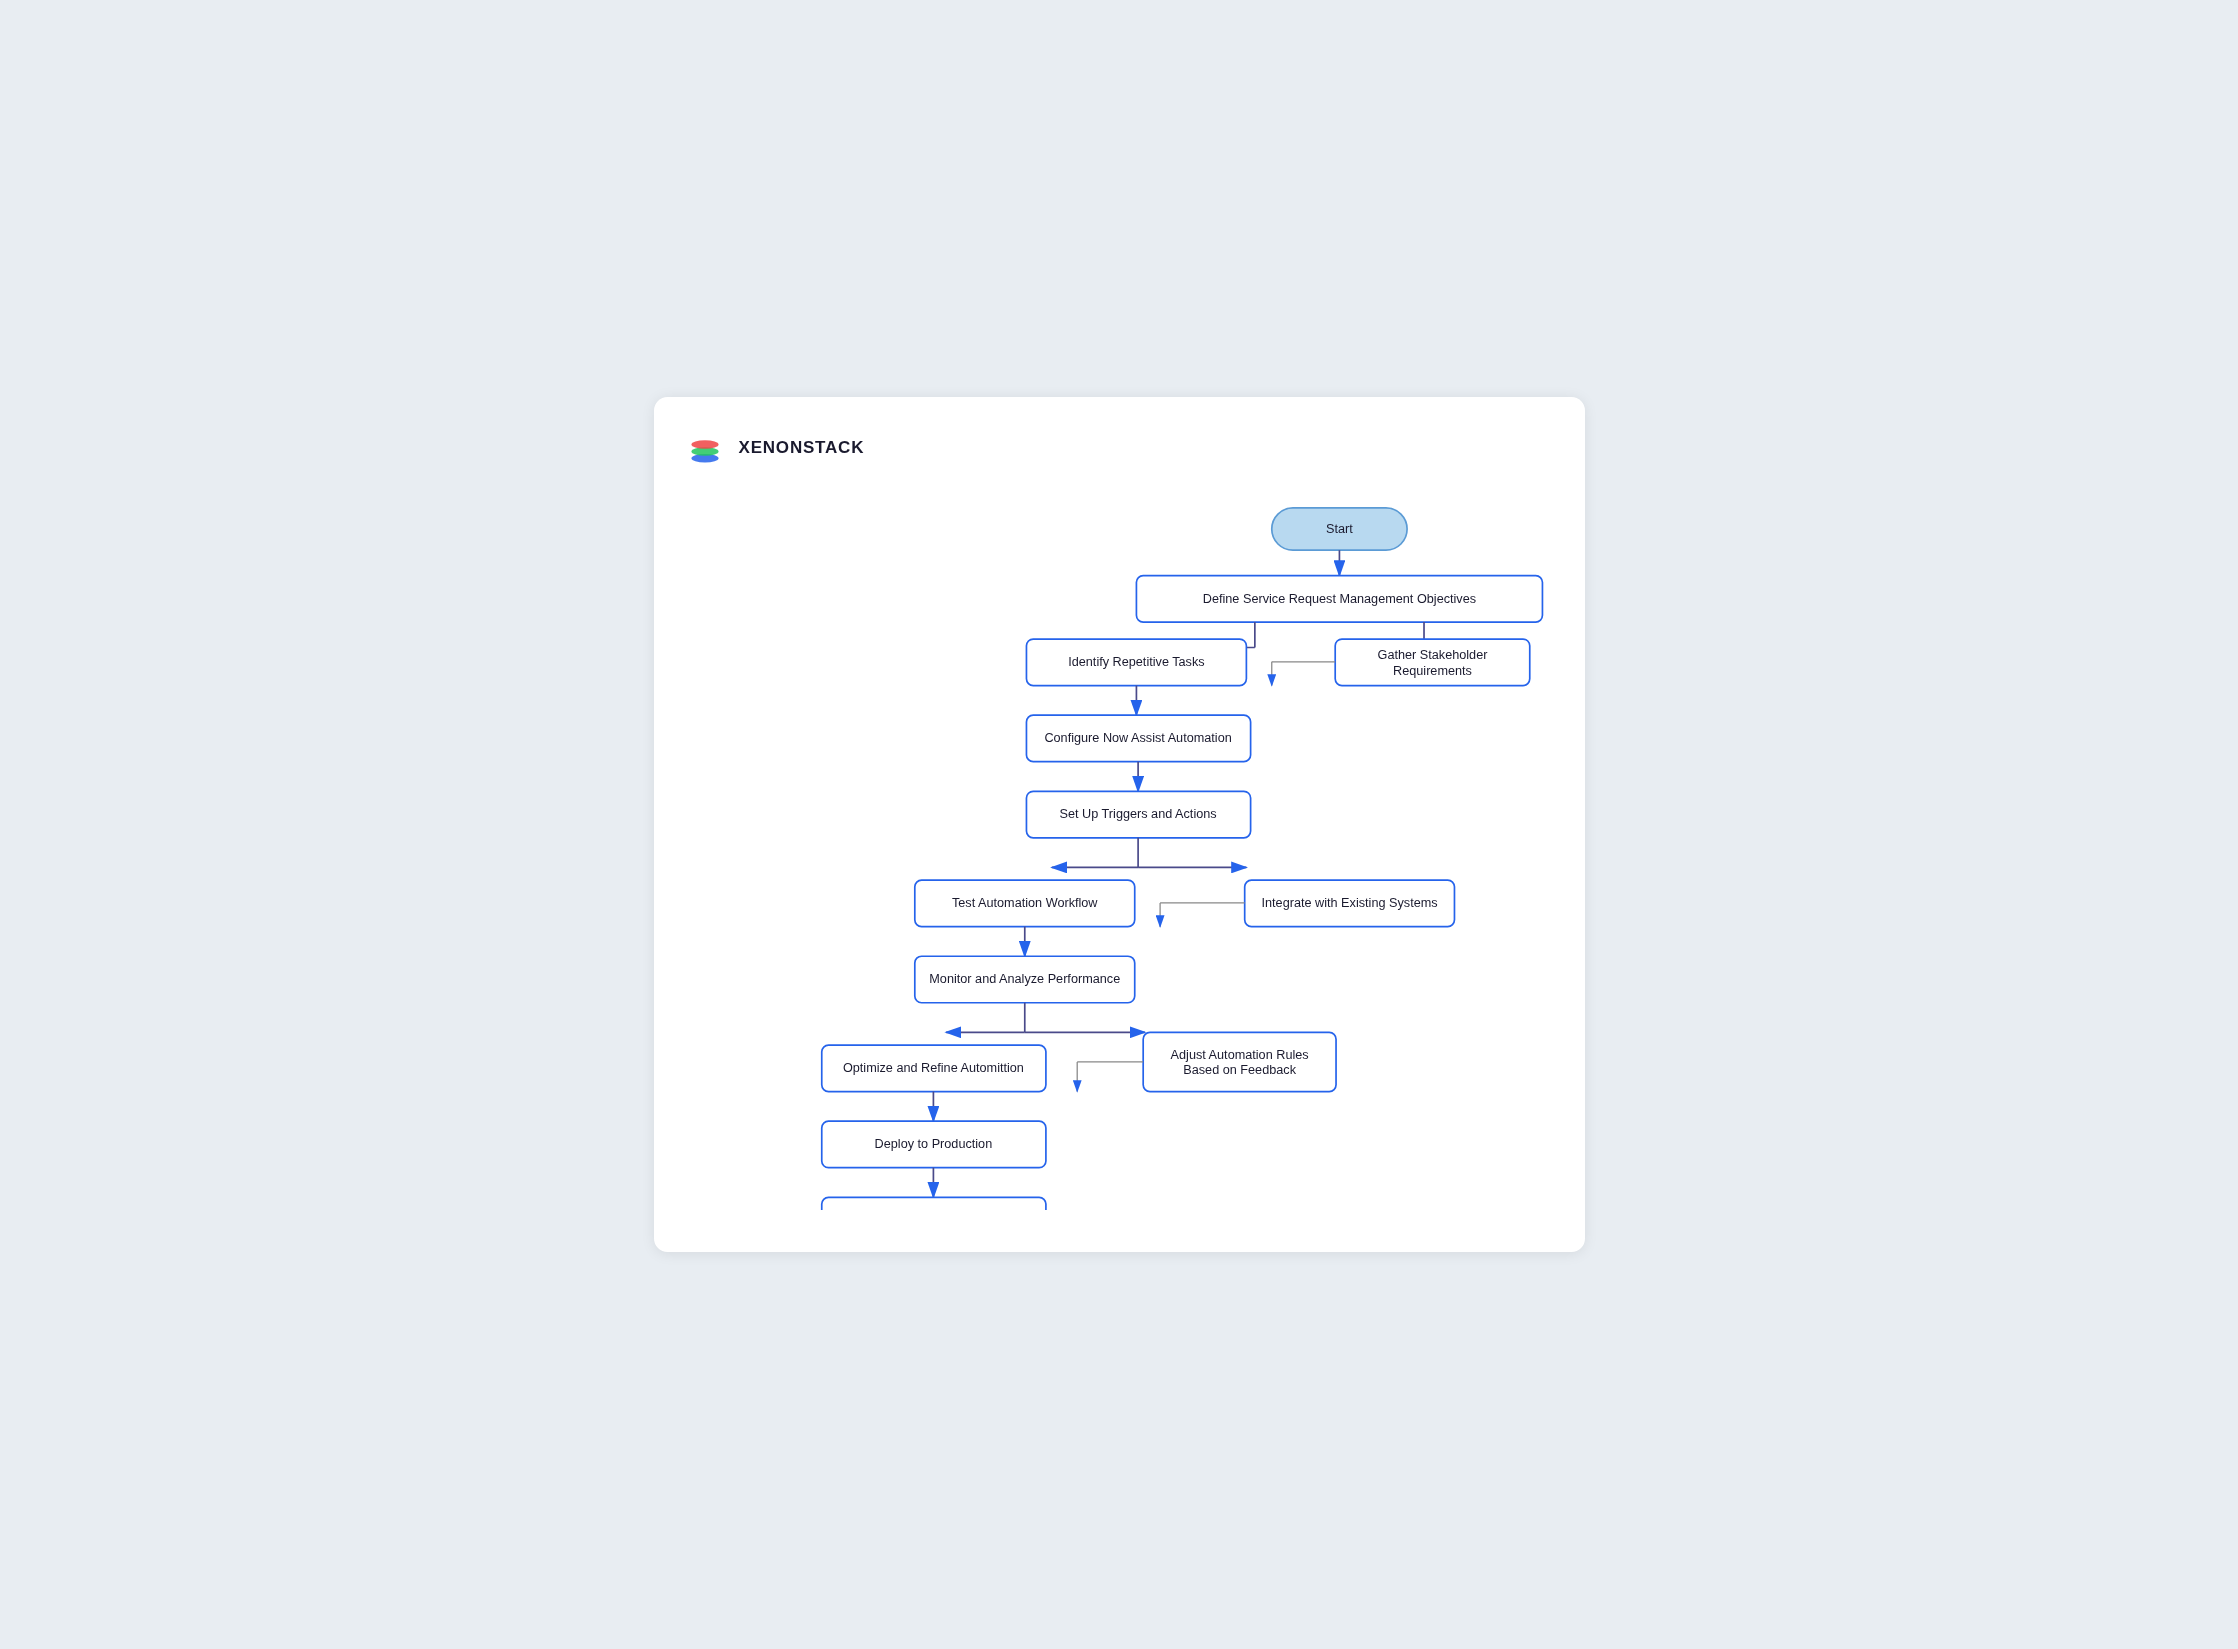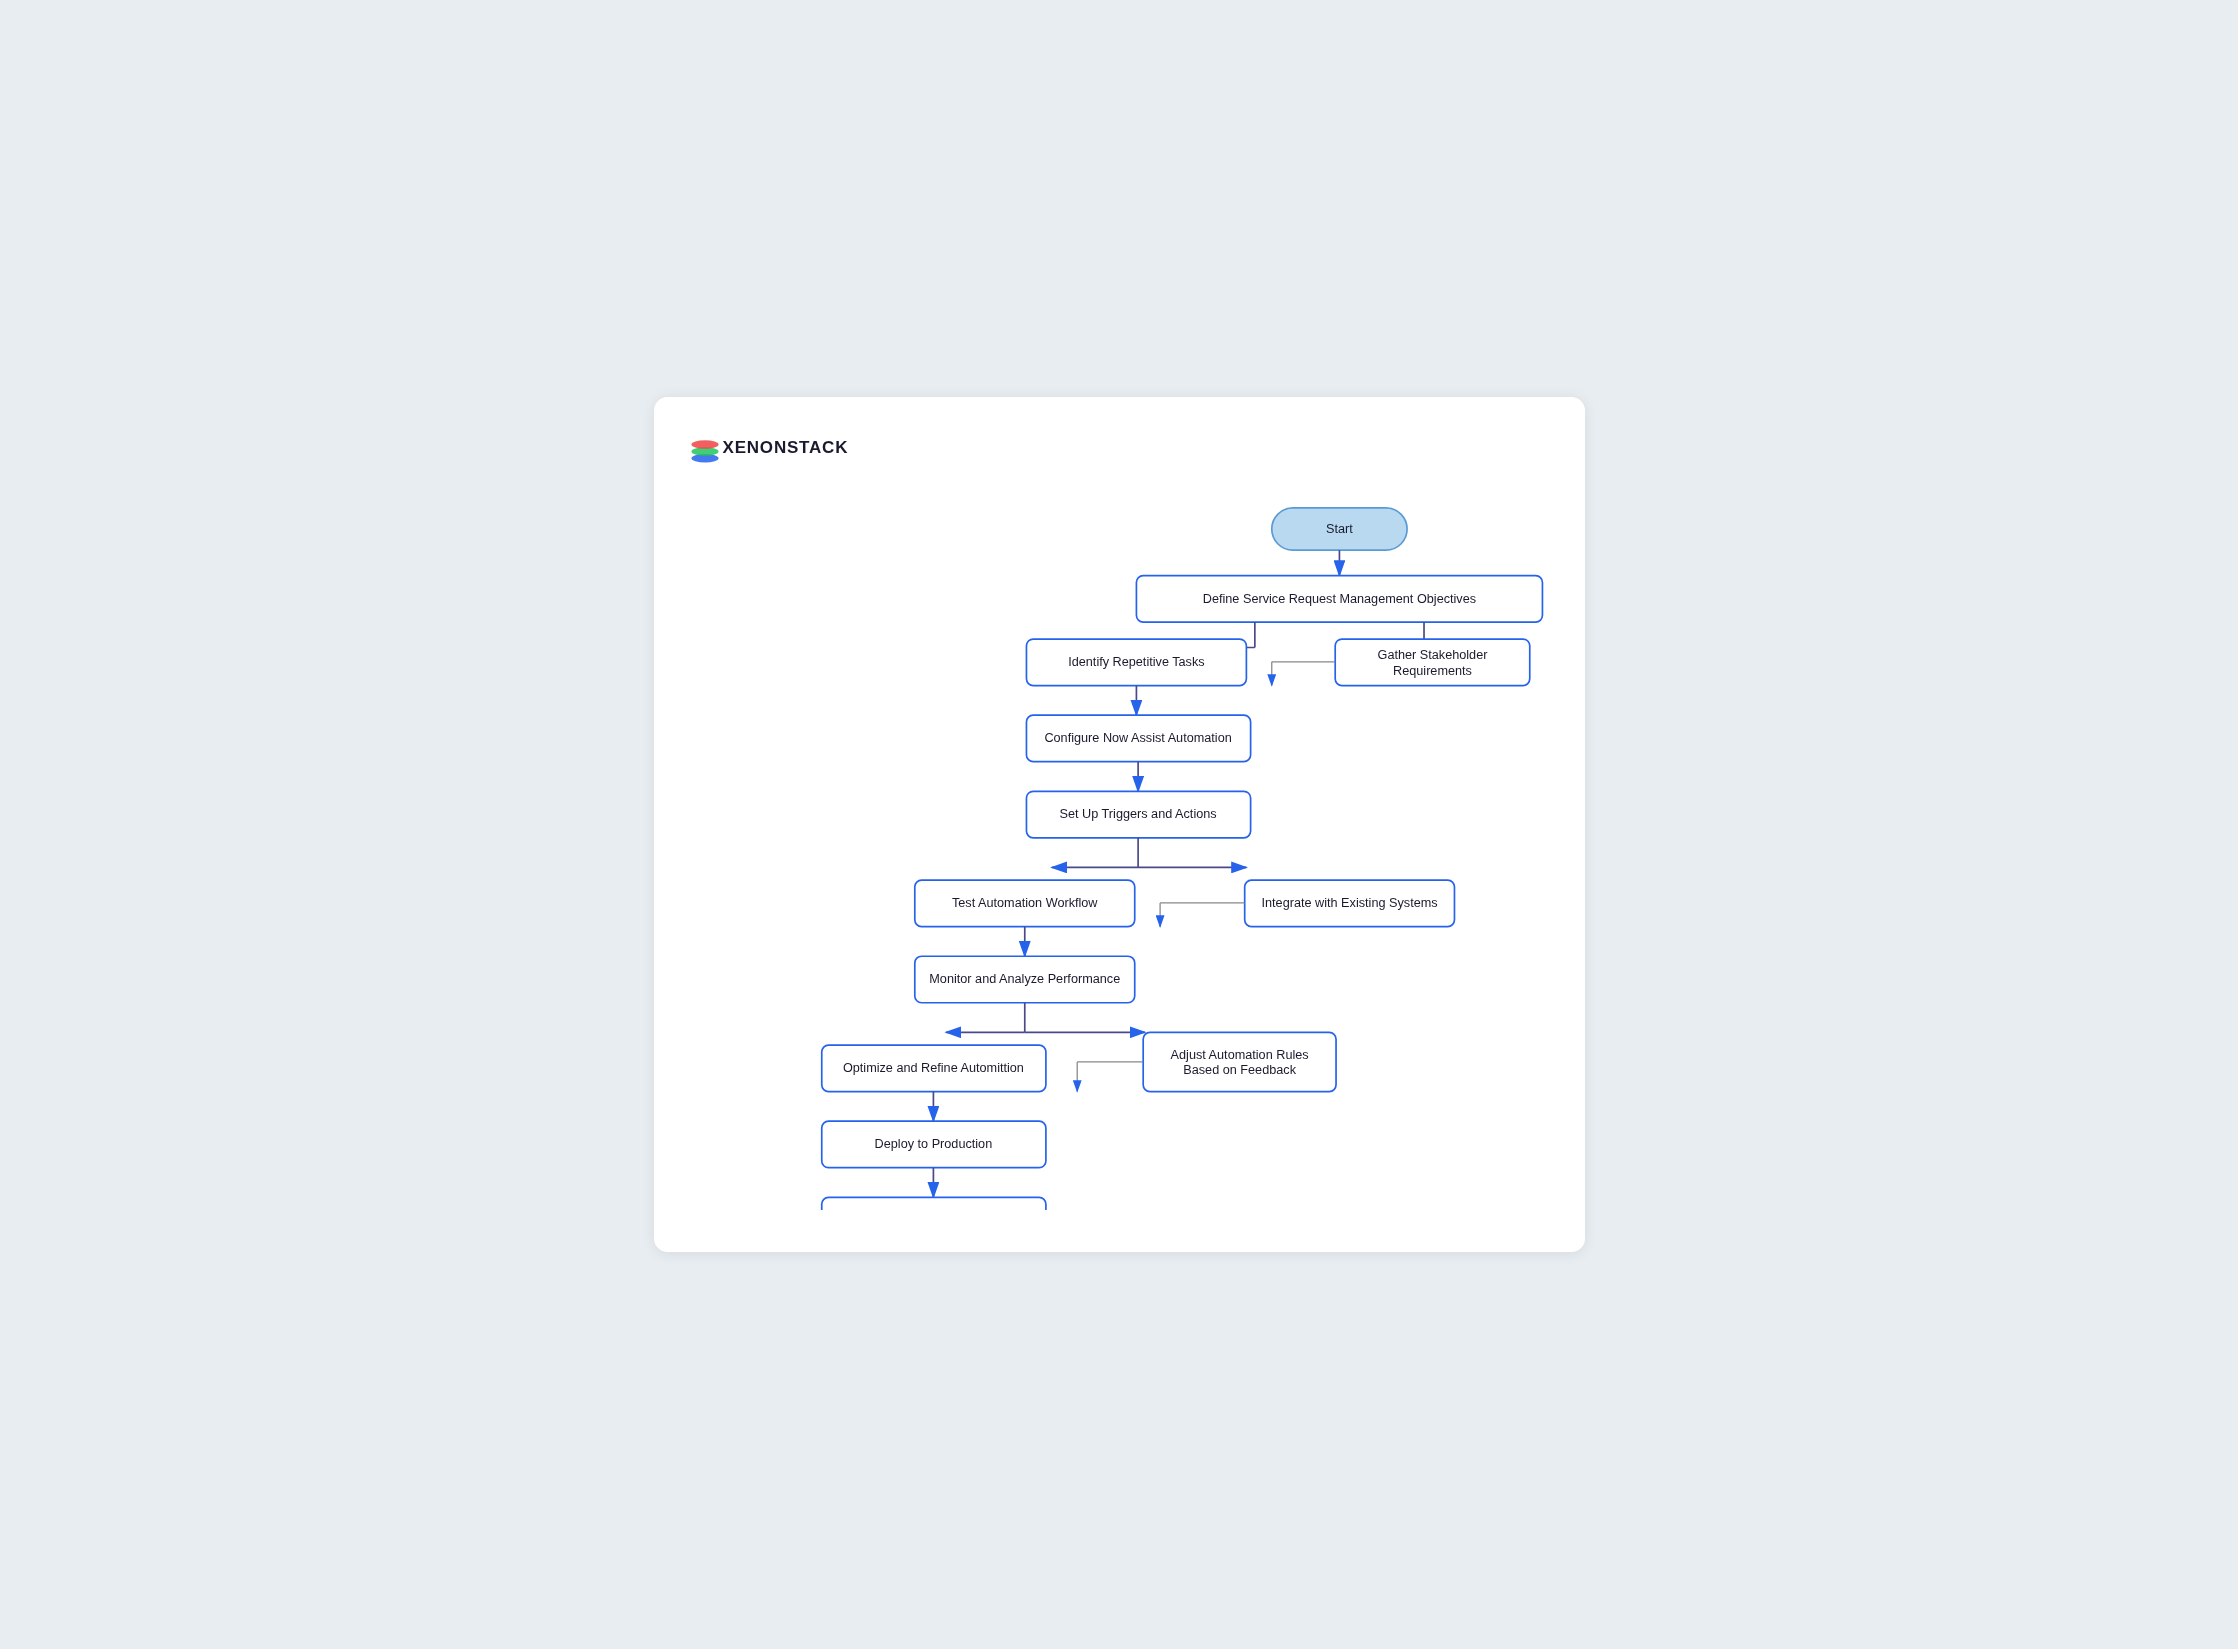--- a/index.html
+++ b/index.html
@@ -17,21 +17,21 @@
       border-radius: 13.5px;
       padding: 34px 34px 42px 34px;
       width: 931px;
       min-height: 779px;
       box-shadow: 0 1.7px 13.5px rgba(0,0,0,0.08);
       position: relative;
     }
     .logo {
       display: flex;
       align-items: center;
-      gap: 1px;
+      gap: 17px;
       margin-bottom: 25.4px;
     }
     .logo-icon {
       width: 34px;
       height: 34px;
     }
     .logo-text {
       font-size: 17px;
       font-weight: 700;
       color: #1a1a2e;

